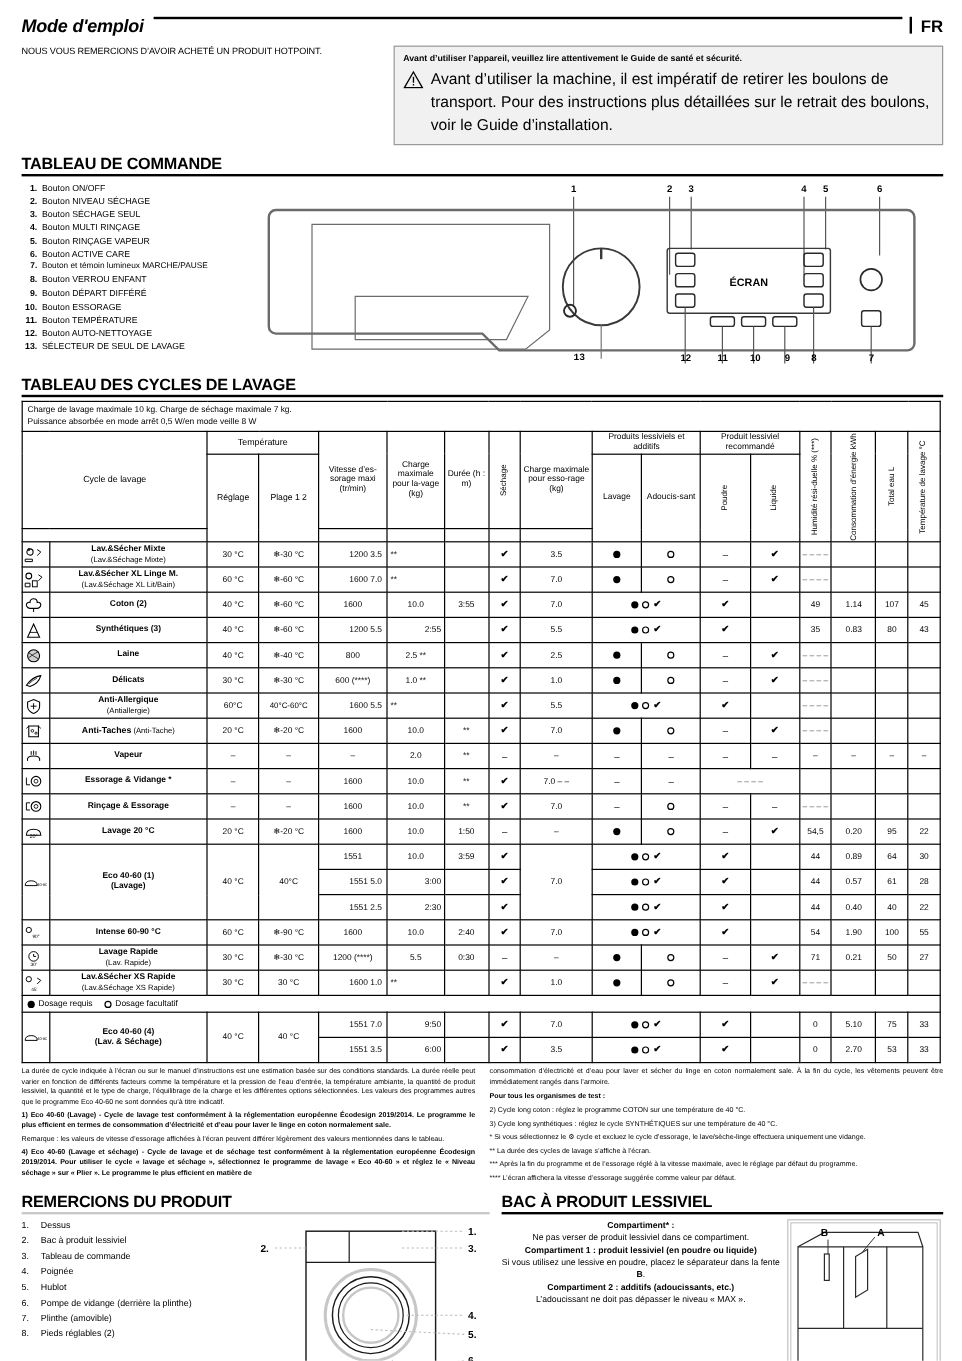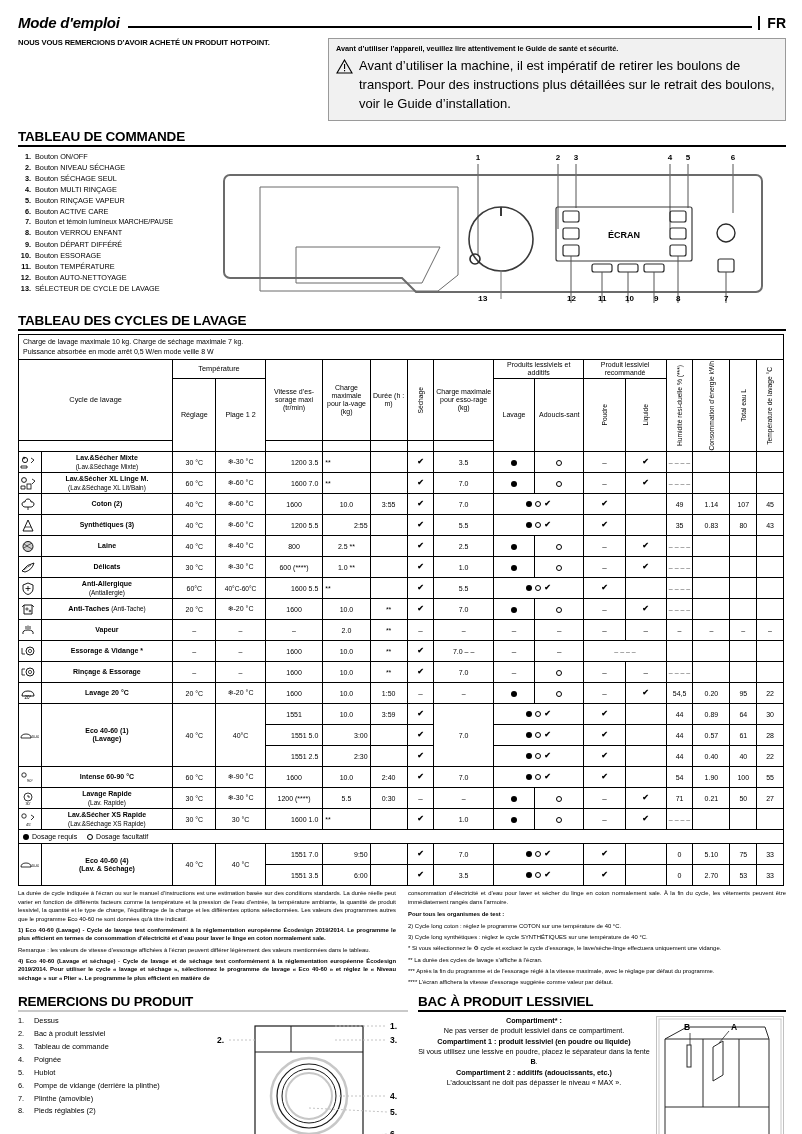--- a/index.html
+++ b/index.html
@@ -9,29 +9,29 @@
     background: #ffffff;
     font-family: "Liberation Sans", sans-serif;
     color: #000;
     font-size: 7px;
     position: relative;
     overflow: hidden;
   }
   .page { position:relative; width:802px; height:1134px; padding: 14px 16px 0 18px; }
 
   
-  .hdr { display:flex; align-items:flex-end; gap:0; }
+  .hdr { display:flex; align-items:flex-start; gap:0; }
   .hdr-title { font-style: italic; font-weight: bold; font-size: 15px; letter-spacing:-0.2px; white-space:nowrap; }
   .hdr-rule { flex:1; height:2px; background:#000; margin: 0 6px 3px 8px; }
   .hdr-tick { width:2px; height:14px; background:#000; margin-bottom:1px; }
   .hdr-lang { font-weight:bold; font-size:14px; margin-left:7px; }
 
   .intro { display:flex; margin-top:7px; gap:10px; align-items:flex-start; }
   .intro-left { width:300px; }
-  .thanks { font-weight:bold; font-size:7.6px; letter-spacing:-0.1px; }
+  .thanks { font-weight:normal; font-size:7.6px; letter-spacing:-0.1px; }
   .reg-row { display:flex; align-items:flex-start; margin-top:3px; gap:6px; }
   .monitor-ico { width:25px; height:28px; flex:none; position:relative; }
   .monitor-ico .outer { position:absolute; inset:0; border:2px solid #000; border-radius:5px; }
   .monitor-ico .scr { position:absolute; left:4px; top:4px; right:4px; height:12px; border:1.4px solid #000; }
   .monitor-ico .stand { position:absolute; left:10px; top:17px; width:4px; height:3px; background:#000;}
   .monitor-ico .base { position:absolute; left:5px; top:20px; right:5px; height:2px; background:#000;}
   .monitor-ico .base2 { position:absolute; left:4px; top:23px; right:4px; height:2px; background:#000;}
   .reg-text { font-size:7.6px; line-height:1.5; }
   .reg-text b { font-weight:bold; }
 
@@ -179,21 +179,21 @@
         <li>
             <span class="num">11.</span>
             <span>Bouton TEMPÉRATURE</span>
           </li>
         <li>
             <span class="num">12.</span>
             <span>Bouton AUTO-NETTOYAGE</span>
           </li>
         <li>
             <span class="num">13.</span>
-            <span>SÉLECTEUR DE CYCLE DE LAVAGE</span>
+            <span>SÉLECTEUR DE SEUL DE LAVAGE</span>
           </li>
       </ol>
     </div>
 
     <div class="cp-figure">
       <svg width="560" height="162" viewBox="0 0 560 162">
 
         <g font-family="Liberation Sans, sans-serif" font-size="8" font-weight="bold" text-anchor="middle" fill="#000">
           <text x="260" y="9">1</text>
             <text x="340" y="9">2</text>

